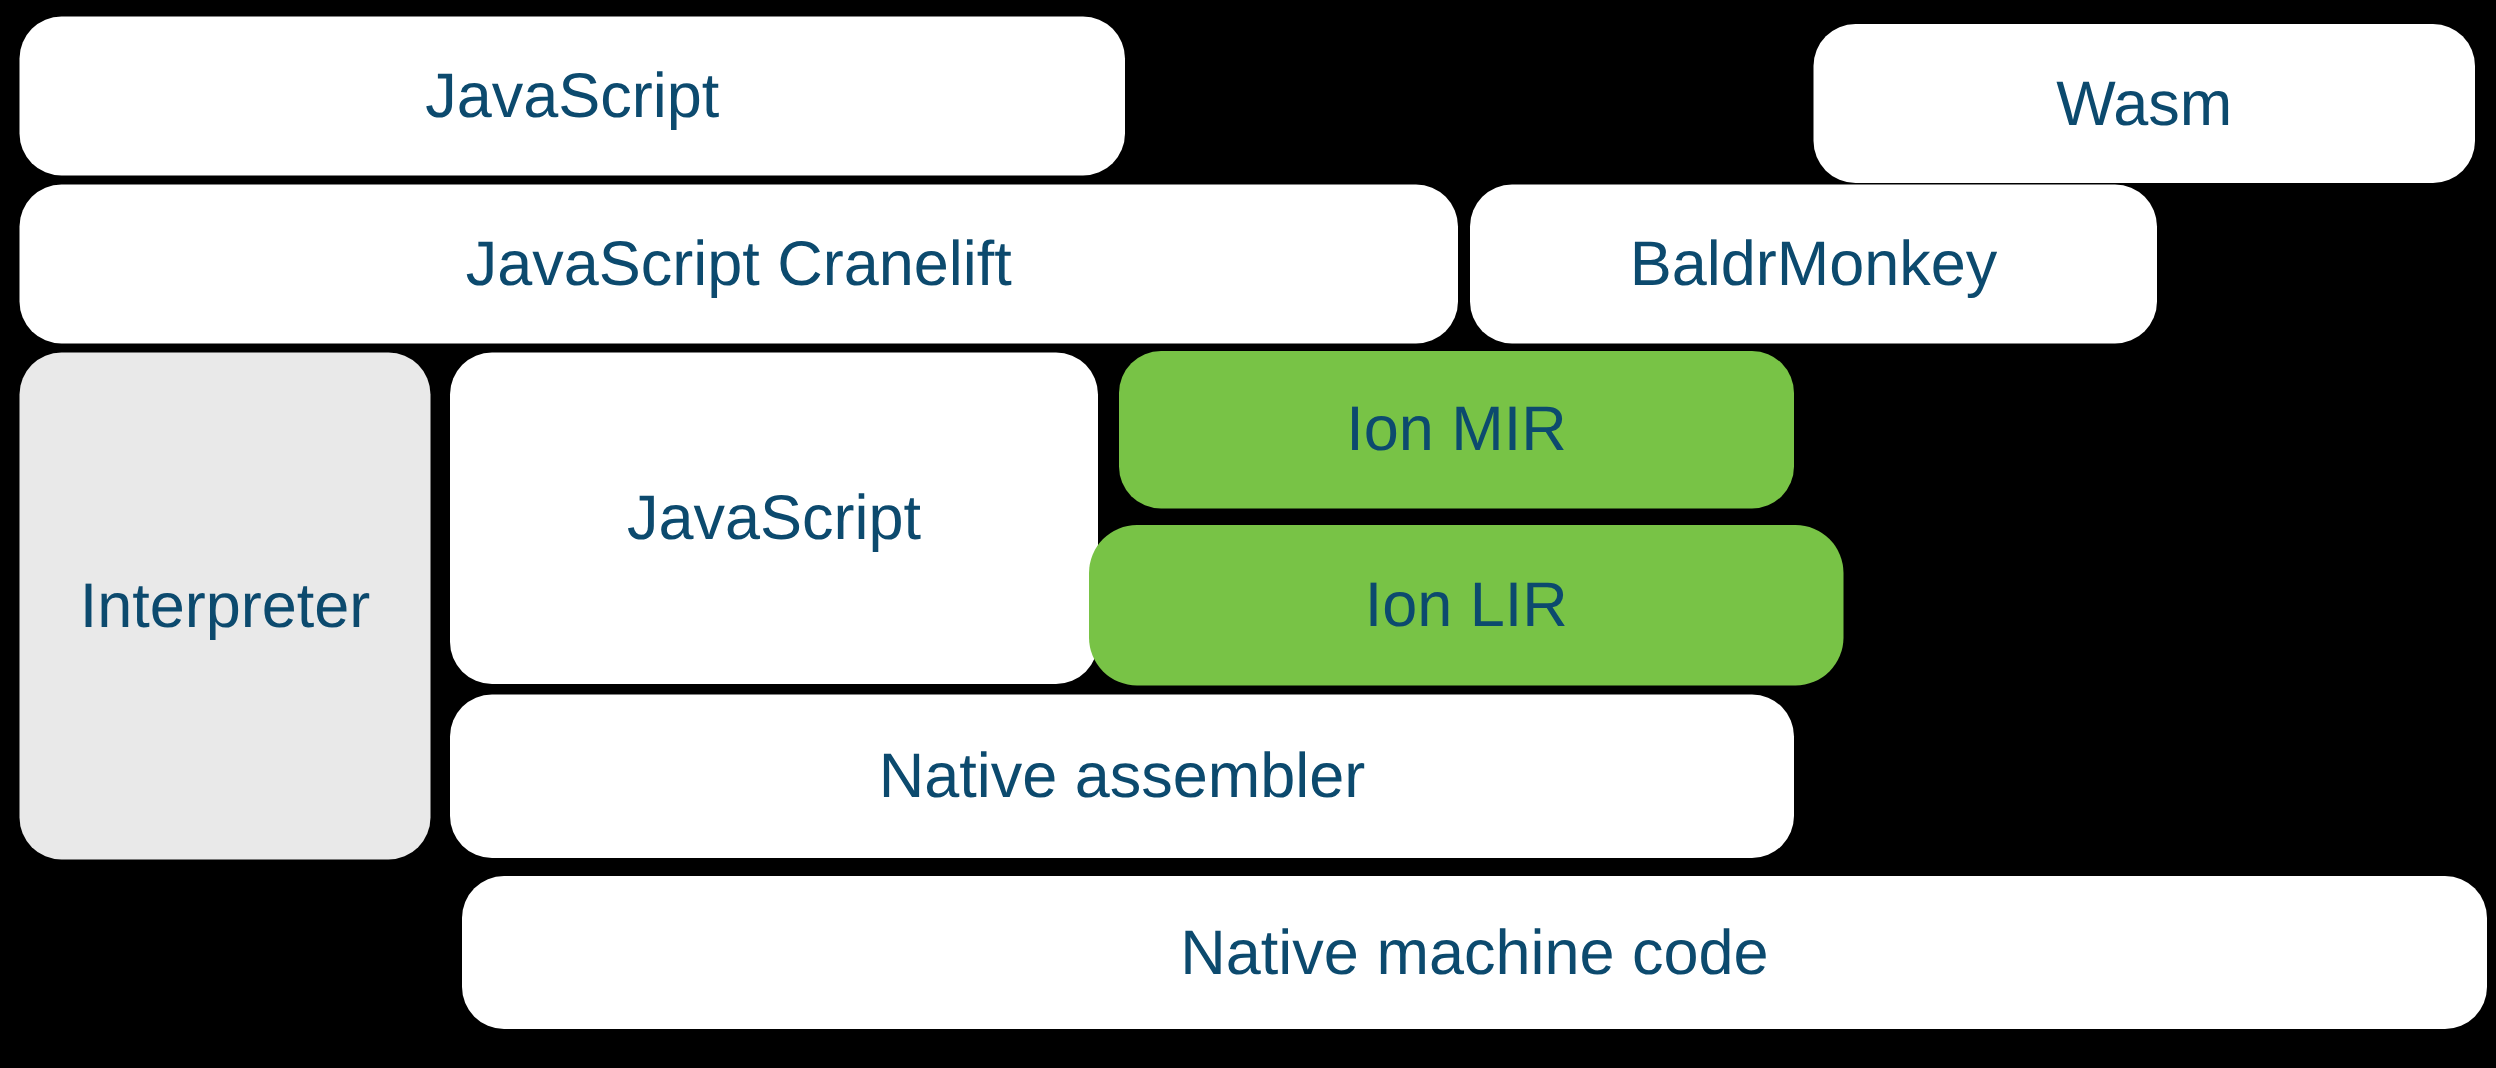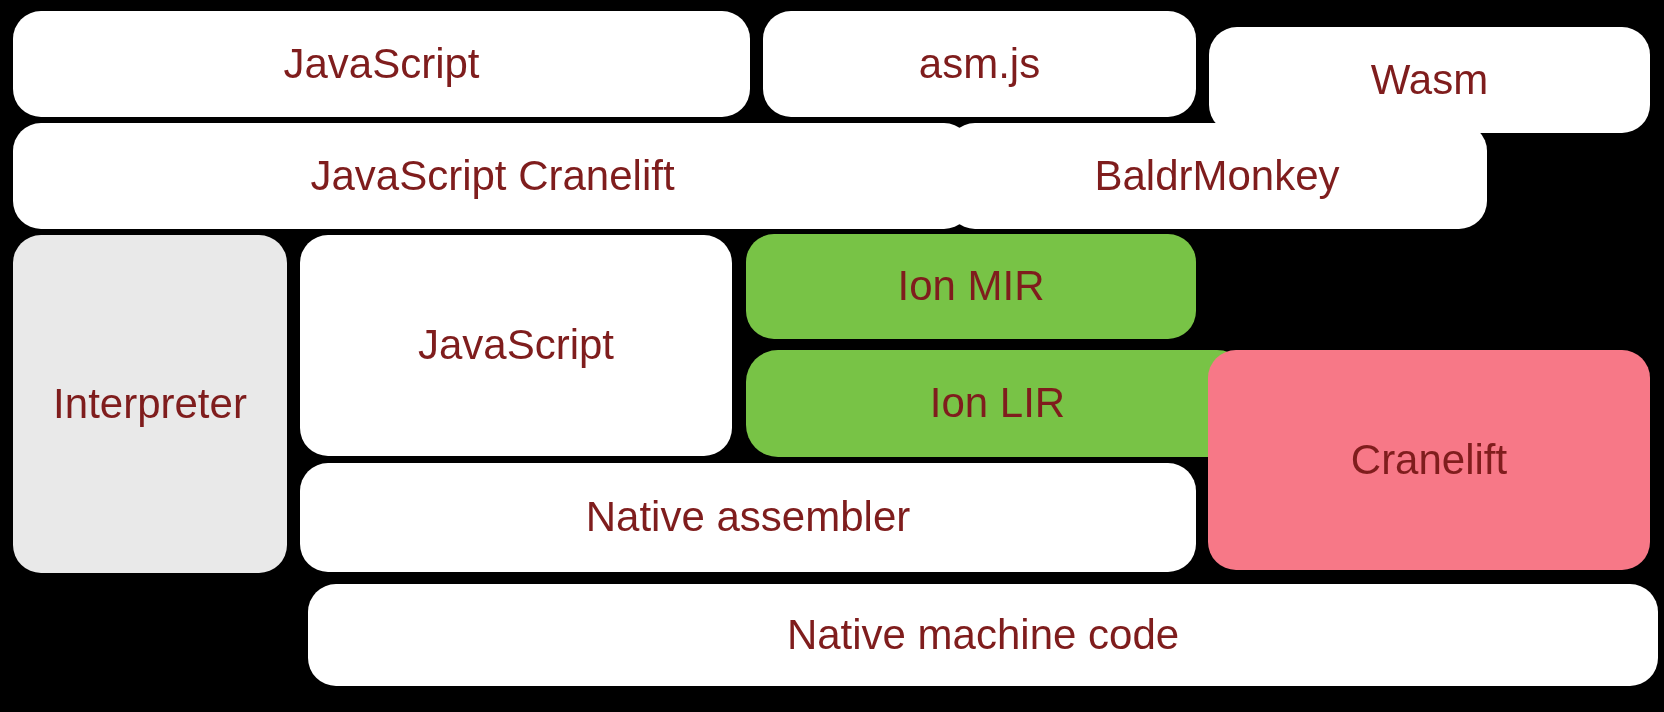--- a/index.html
+++ b/index.html
@@ -19,60 +19,57 @@
   .box {
     position: absolute;
     background: #ffffff;
     border-radius: 28px;
     display: flex;
     align-items: center;
     justify-content: center;
     text-align: center;
     font-size: 42px;
     line-height: 1.25;
-    color: #7f1d1d;
+    color: #0c4a6e;
   }
   .box--gray  { background: #e9e9e9; }
   .box--green { background: #78c346; }
   .box--pink  { background: #f77887; }
 
   
   #box-javascript   { left: 13px;   top: 11px;  width: 737px;  height: 106px; }
   #box-asmjs        { left: 763px;  top: 11px;  width: 433px;  height: 106px; }
-  #box-wasm         { left: 1209px; top: 27px;  width: 441px;  height: 106px; }
+  #box-wasm         { left: 1209px; top: 16px;  width: 441px;  height: 106px; }
 
   
   #box-bytecode     { left: 13px;   top: 123px; width: 959px;  height: 106px; }
-  #box-baldrmonkey  { left: 947px;  top: 123px; width: 540px;  height: 106px; }
+  #box-baldrmonkey  { left: 980px;  top: 123px; width: 458px;  height: 106px; }
 
   
   #box-interpreter  { left: 13px;   top: 235px; width: 274px;  height: 338px; }
   #box-baseline     { left: 300px;  top: 235px; width: 432px;  height: 221px; }
   #box-ion-mir      { left: 746px;  top: 234px; width: 450px;  height: 105px; }
-  #box-ion-lir      { left: 746px;  top: 350px; width: 503px;  height: 107px; border-radius: 32px; }
+  #box-ion-lir      { left: 726px;  top: 350px; width: 503px;  height: 107px; border-radius: 32px; }
   #box-cranelift    { left: 1208px; top: 350px; width: 442px;  height: 220px; }
 
   
   #box-macro        { left: 300px;  top: 463px; width: 896px;  height: 109px; }
   #box-native       { left: 308px;  top: 584px; width: 1350px; height: 102px; }
 
   .two-line span { display: block; }
 </style>
 </head>
 <body>
 
 <div class="canvas">
 
   <div class="box" id="box-javascript">
     <span>JavaScript</span>
   </div>
 
-  <div class="box" id="box-asmjs">
-    <span>asm.js</span>
-  </div>
 
   <div class="box" id="box-wasm">
     <span>Wasm</span>
   </div>
 
   <div class="box" id="box-bytecode">
     <span>JavaScript Cranelift</span>
   </div>
 
   <div class="box" id="box-baldrmonkey">
@@ -90,23 +87,20 @@
   </div>
 
   <div class="box box--green" id="box-ion-mir">
     <span>Ion MIR</span>
   </div>
 
   <div class="box box--green" id="box-ion-lir">
     <span>Ion LIR</span>
   </div>
 
-  <div class="box box--pink" id="box-cranelift">
-    <span>Cranelift</span>
-  </div>
 
   <div class="box" id="box-macro">
     <span>Native assembler</span>
   </div>
 
   <div class="box" id="box-native">
     <span>Native machine code</span>
   </div>
 
 </div>

